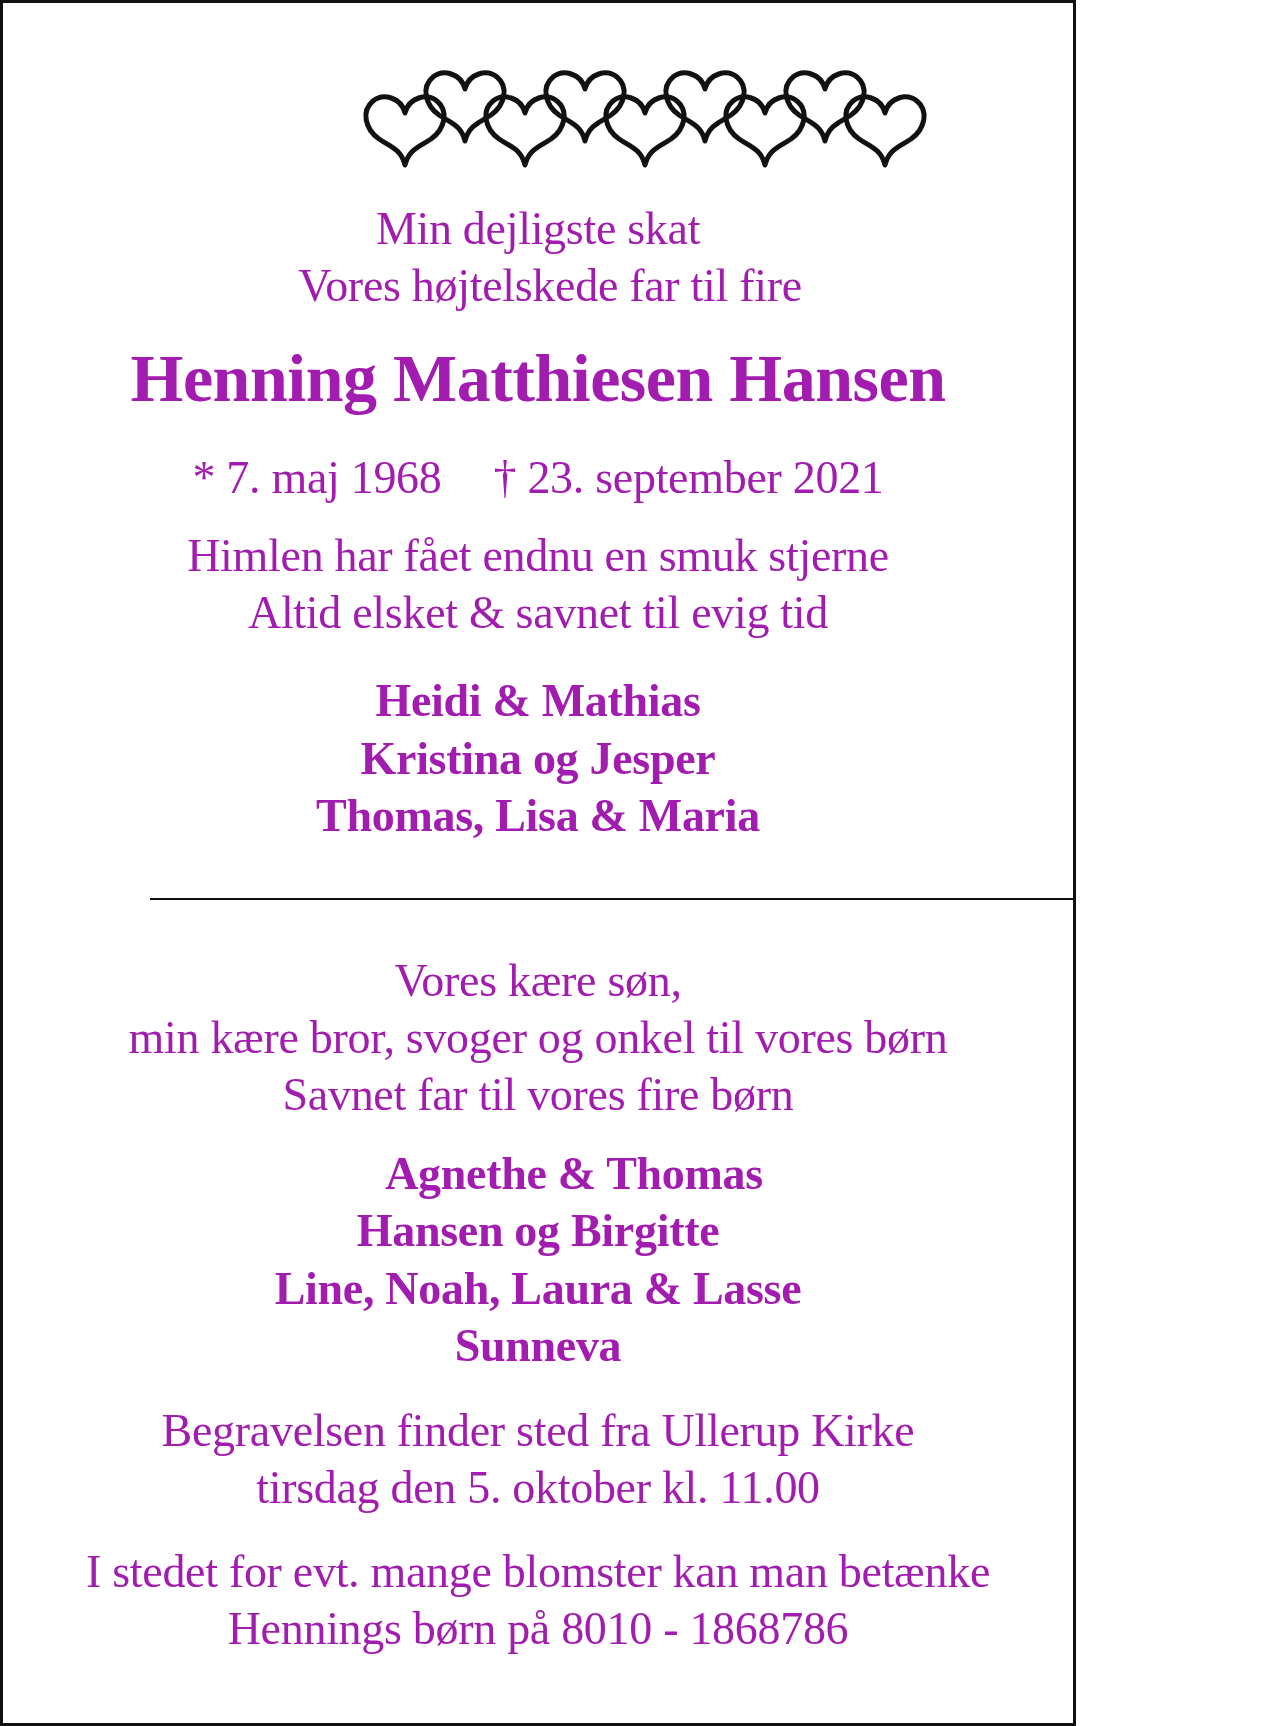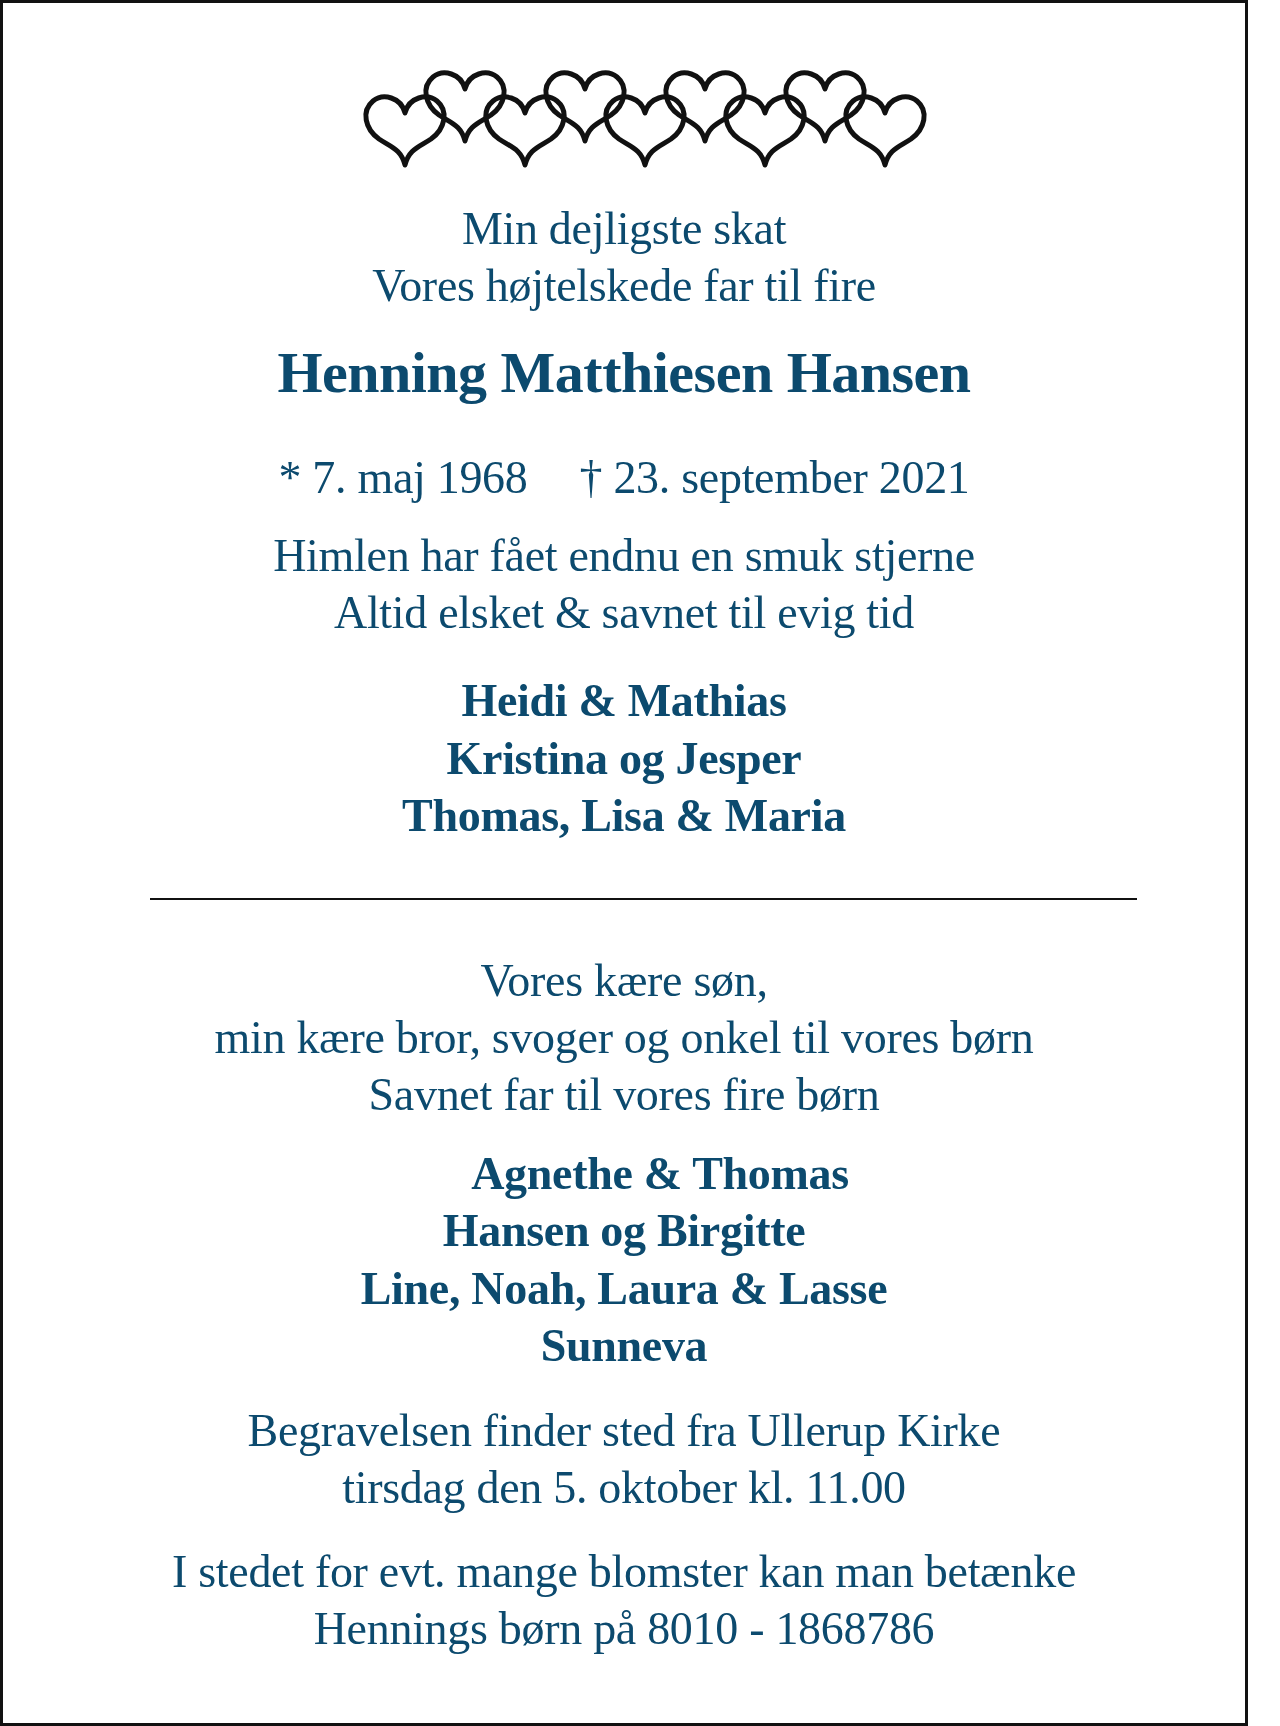--- a/index.html
+++ b/index.html
@@ -2,28 +2,28 @@
 <html><head>
   <meta charset="utf-8">
   <style>
     html, body {
       margin: 0;
       padding: 0;
       background: #ffffff;
     }
     .page {
       position: relative;
-      width: 1248px;
+      width: 1076px;
       height: 1726px;
       box-sizing: border-box;
       border: 3px solid #111111;
       background: #ffffff;
       overflow: hidden;
       font-family: "Liberation Serif", "DejaVu Serif", serif;
-      color: #0c4a6e;
+      color: #a21caf;
     }
     .hearts {
       position: absolute;
       left: 350px;
       top: 58px;
       width: 580px;
       height: 115px;
     }
     .line {
       position: absolute;
@@ -36,21 +36,21 @@
     }
     .regular {
       font-size: 46px;
       font-weight: normal;
     }
     .bold {
       font-size: 46px;
       font-weight: bold;
     }
     .name {
-      font-size: 58px;
+      font-size: 68px;
       font-weight: bold;
       letter-spacing: -0.5px;
     }
     .dates span.gap {
       display: inline-block;
       width: 52px;
     }
     .divider {
       position: absolute;
       left: 147px;
@@ -76,21 +76,21 @@
     <use href="#heart" x="412" y="34"></use>
     <use href="#heart" x="532" y="34"></use>
 
     <use href="#heart" x="112" y="10"></use>
     <use href="#heart" x="232" y="10"></use>
     <use href="#heart" x="352" y="10"></use>
     <use href="#heart" x="472" y="10"></use>
   </svg>
 
   <div class="line regular" style="top:203px;">Min dejligste skat</div>
-  <div class="line regular" style="top:260px;">Vores højtelskede far til fire</div>
+  <div class="line regular" style="top:260px;padding-left:12px;">Vores højtelskede far til fire</div>
 
   <div class="line name" style="top:341px;">Henning Matthiesen Hansen</div>
 
   <div class="line regular dates" style="top:452px;">
     <span>* 7. maj 1968</span><span class="gap"></span><span>† 23. september 2021</span>
   </div>
 
   <div class="line regular" style="top:530px;">Himlen har fået endnu en smuk stjerne</div>
   <div class="line regular" style="top:587px;">Altid elsket &amp; savnet til evig tid</div>
 

